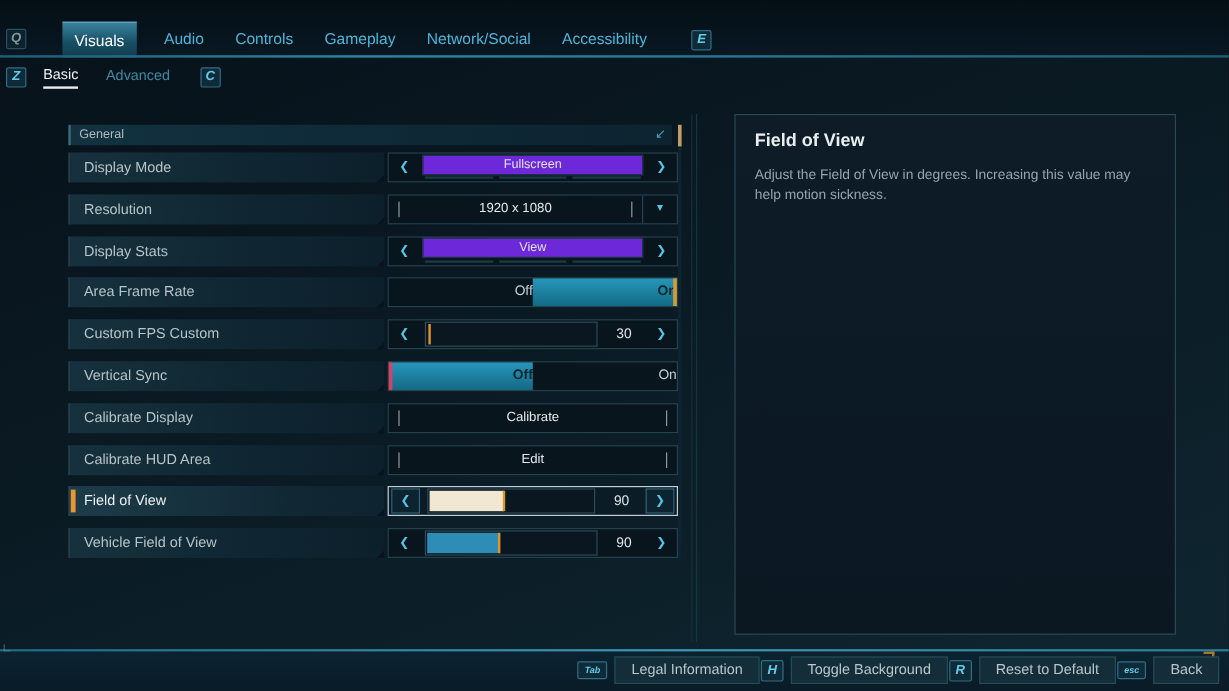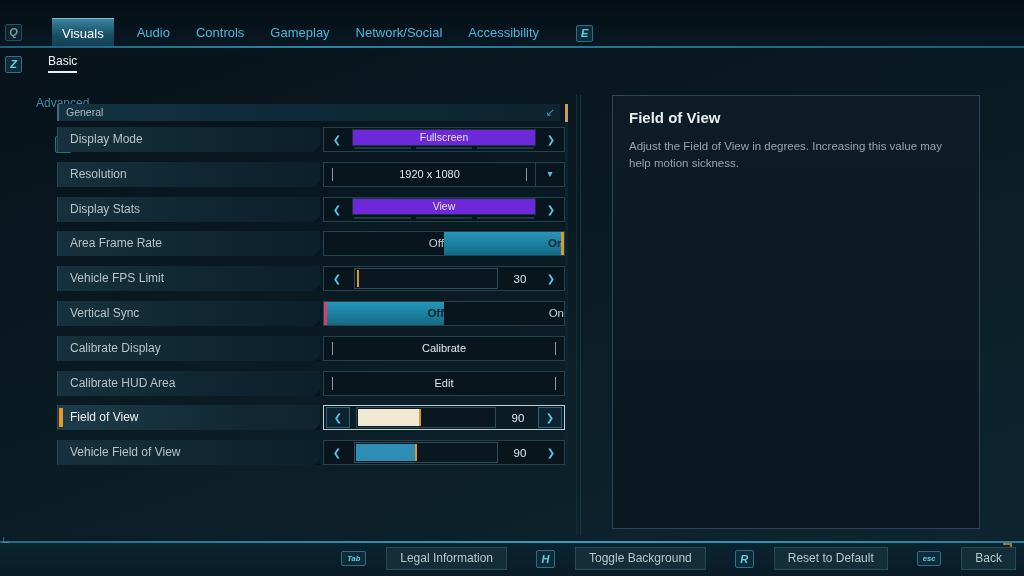--- a/index.html
+++ b/index.html
@@ -17,21 +17,21 @@
   .keybadge.dim{color:#7f99a4;border-color:#27505f;background:#0c222c;}
   .keybadge.small{width:auto;padding:1px 5px;font-size:7.5px;line-height:11px;}
   .q-badge{position:absolute;left:5px;top:24px;}
   .e-badge{margin-left:14px;}
   .tabs{position:absolute;left:24px;top:18px;height:30px;display:flex;align-items:stretch;gap:20px;padding-left:28px;}
   .tab{color:#4cb6da;font-size:13px;line-height:30px;padding:0 3px;cursor:pointer;}
   .tab.active{background:linear-gradient(180deg,#3b829d,#175066 55%,#123c4e);color:#fff;
     padding:0 10px;border-top:1px solid #77bed4;}
   .tabs-end{display:flex;align-items:center;}
   
-  .subtabs{position:absolute;left:36px;top:54px;display:flex;gap:23px;align-items:center;height:20px;flex-direction:column;}
+  .subtabs{position:absolute;left:36px;top:54px;display:flex;gap:23px;align-items:center;height:20px;}
   .z-badge{position:absolute;left:5px;top:56px;}
   .subtab{font-size:12px;color:#3f89a5;cursor:pointer;padding-bottom:3px;}
   .subtab.active{color:#f2f5f6;border-bottom:2px solid #e8edef;}
   .c-badge{margin-left:2px;}
   
   .list{position:absolute;left:57px;top:104px;width:508px;}
   .sect{position:relative;width:503px;height:17px;background:linear-gradient(90deg,#123240,#0e2836 60%,#0d2430);
     border-left:2px solid #3f6b7d;box-sizing:border-box;color:#aebbc1;font-size:10.5px;line-height:17px;padding-left:7px;}
   .sect .collapse{position:absolute;right:5px;top:0;color:#3f9cba;font-size:11px;}
   .rows{margin-top:6px;display:flex;flex-direction:column;gap:9.8px;}
@@ -79,21 +79,21 @@
   .detail{position:absolute;left:612px;top:95px;width:368px;height:434px;box-sizing:border-box;
     border:1px solid #2c4653;background:linear-gradient(180deg,#0d1c27,#0b1822);}
   .dtitle{margin:13px 16px 5px 16px;color:#e9eef0;font-size:15px;font-weight:bold;}
   .ddesc{margin:12px 16px;width:330px;color:#96a4ab;font-size:11.5px;line-height:1.45;}
   
   .footline{position:absolute;left:0;bottom:33px;right:0;height:2px;
     background:linear-gradient(90deg,#1f6c86,#3a9cba 55%,#2a7e9d);}
   .footer{position:absolute;left:0;right:0;bottom:0;height:33px;
     background:linear-gradient(180deg,#0b2230,#091c27);}
   .factions{position:absolute;right:8px;bottom:6px;display:flex;align-items:center;}
-  .fgroup{display:flex;align-items:center;gap:20px;margin-left:29px;}
+  .fgroup{display:flex;align-items:center;gap:6px;margin-left:1px;}
   .fbtn{height:21px;line-height:21px;padding:0 13px;background:#142e39;border:1px solid #264b57;
     color:#b9c6cb;font-size:12px;cursor:pointer;}
   .fkey{min-width:17px;line-height:16px;font-size:11px;}
   .corner-mark{position:absolute;right:12px;bottom:27px;width:7px;height:4px;
     border-top:2px solid #d08a2e;border-right:2px solid #d08a2e;opacity:.8;}
   .left-tick{position:absolute;left:3px;bottom:33px;width:5px;height:5px;border-left:1px solid #7f99a4;
     border-bottom:1px solid #7f99a4;opacity:.5;}
 </style>
 </head>
 <body>
@@ -169,21 +169,21 @@
 
       <div class="row">
         <div class="rlabel"><span>Area Frame Rate</span></div>
         <div class="ctrl">
           <div class="thalf">Off</div>
           <div class="thalf on"><span>On</span><span class="accent" style="right:0;background:#d99b30;"></span></div>
         </div>
       </div>
 
       <div class="row">
-        <div class="rlabel"><span>Vehicle FPS Limit</span></div>
+        <div class="rlabel"><span>Custom FPS Custom</span></div>
         <div class="ctrl">
           <div class="chev">❮</div>
           <div class="track">
               <span class="tick" style="left:2px;"></span>
             </div>
           <div class="sval">30</div>
           <div class="chev">❯</div>
         </div>
       </div>
 

